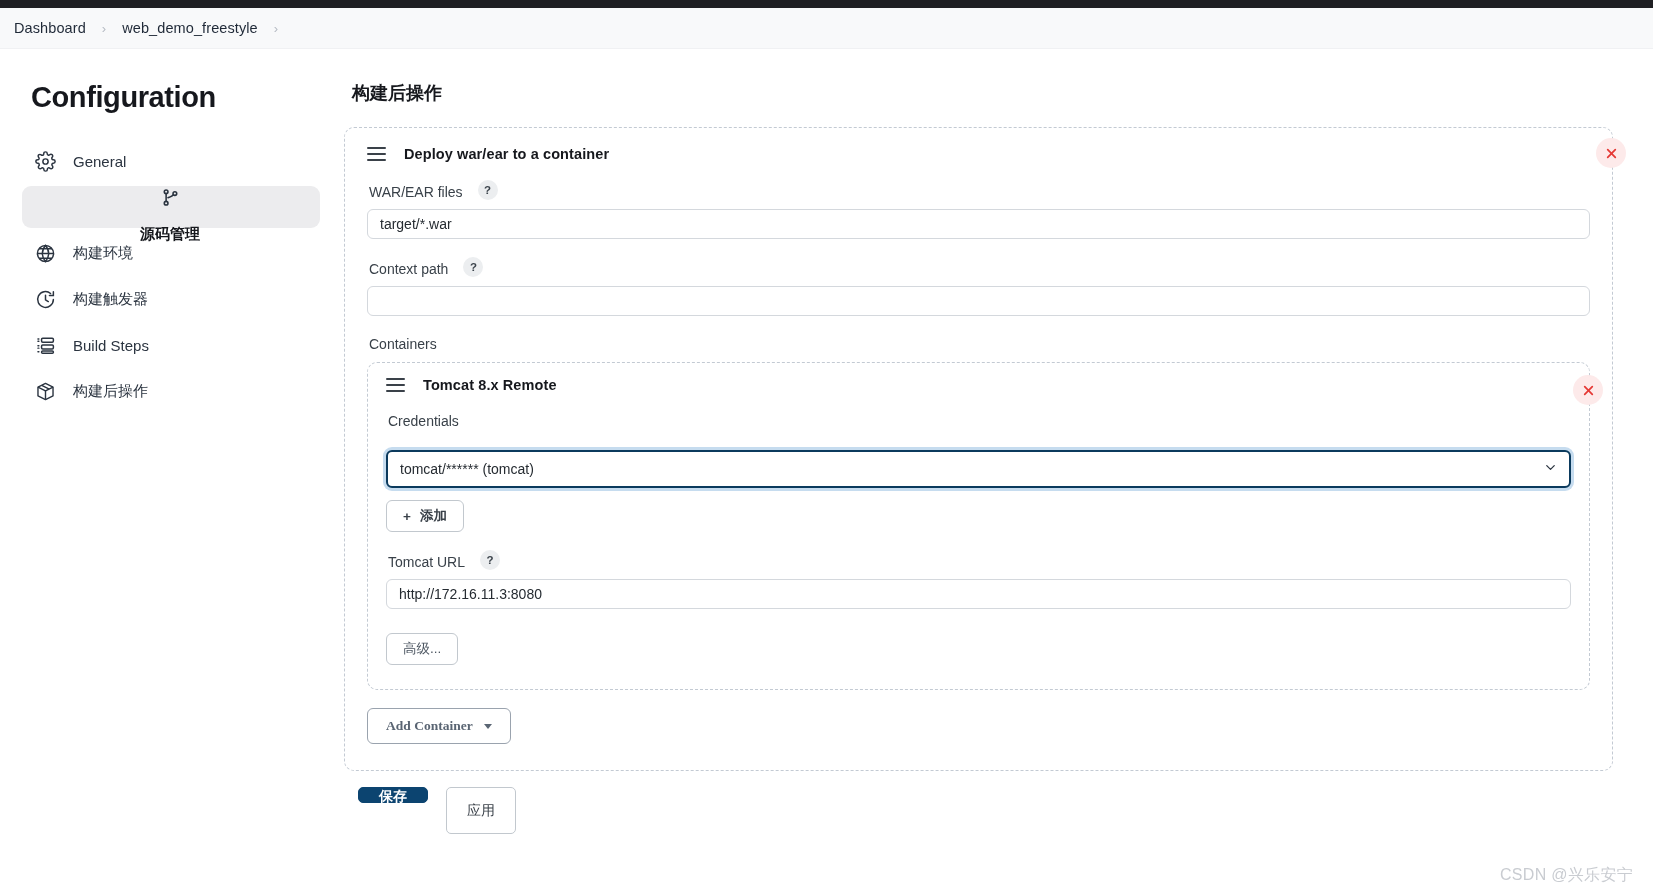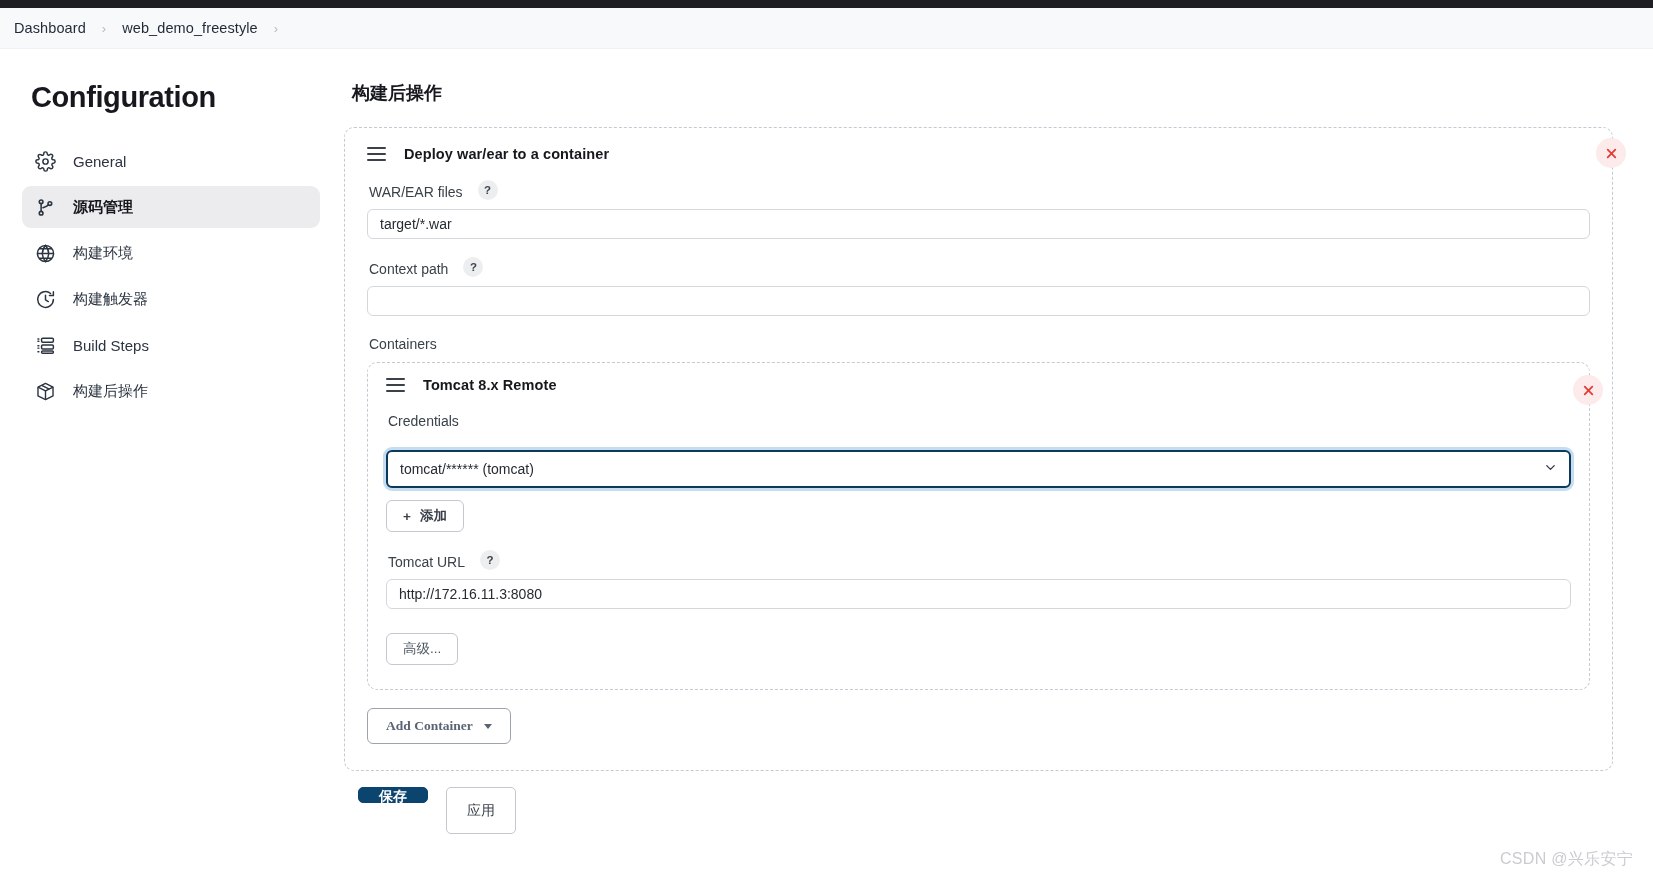--- a/index.html
+++ b/index.html
@@ -75,20 +75,21 @@
     padding: 0 14px 0 12px;
     border-radius: 9px;
     margin-bottom: 4px;
     cursor: pointer;
     color: #2b3440;
   }
   .nav-item.active {
     background: #ececee;
     font-weight: 700;
     color: #16181d;
+    flex-direction: column;
   }
   .nav-label { font-size: 15px; }
   .nav-item.active .nav-label { font-weight: 700; }
   .nav-icon {
     width: 22px; height: 22px;
     flex: 0 0 22px;
     display: flex; align-items: center; justify-content: center;
     color: #2b3440;
   }
   .nav-icon svg { display: block; }
@@ -287,21 +288,21 @@
     min-width: 70px;
     border-radius: 5px;
     font-size: 14px;
     font-family: inherit;
     cursor: pointer;
   }
 
   .watermark {
     position: absolute;
     right: 20px;
-    bottom: 24px;
+    bottom: 8px;
     font-size: 16px;
     color: #c9ccd1;
     user-select: none;
     letter-spacing: .3px;
   }
 </style>
 </head>
 <body>
 
 <div class="topbar"></div>

